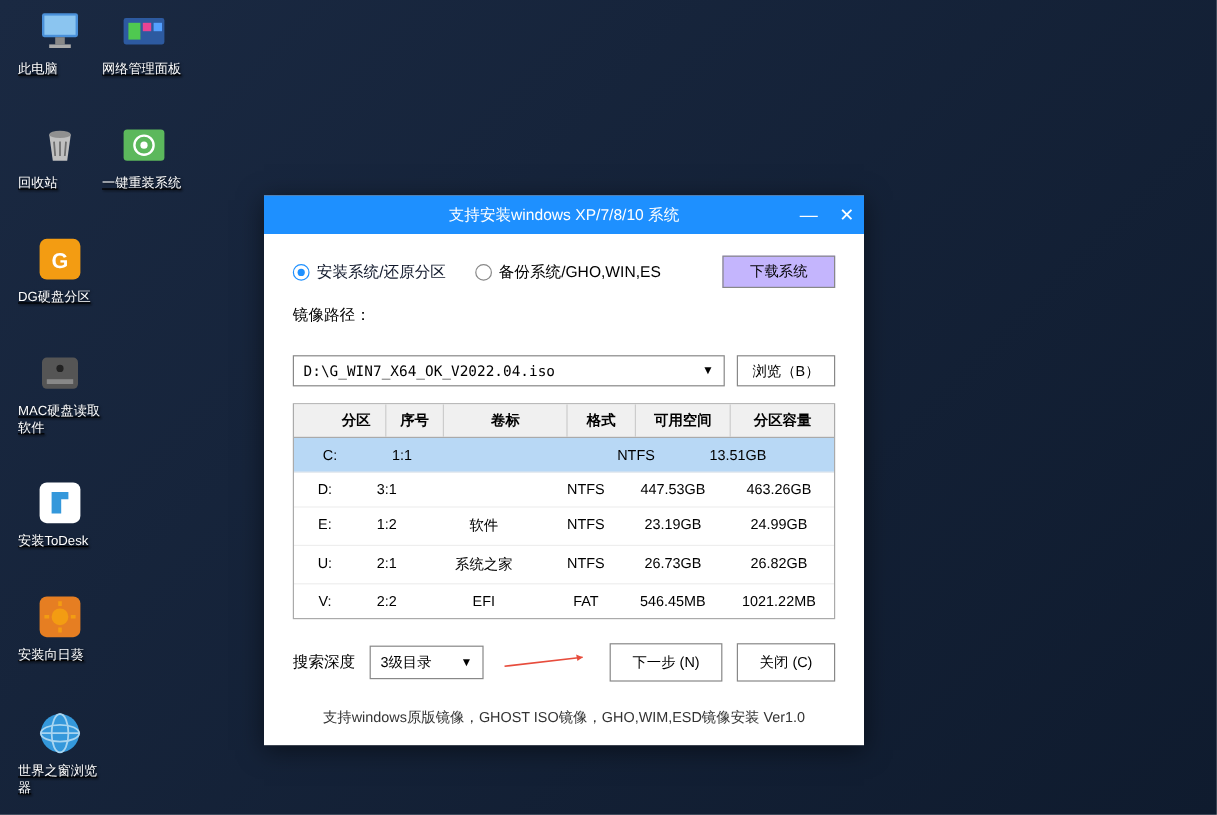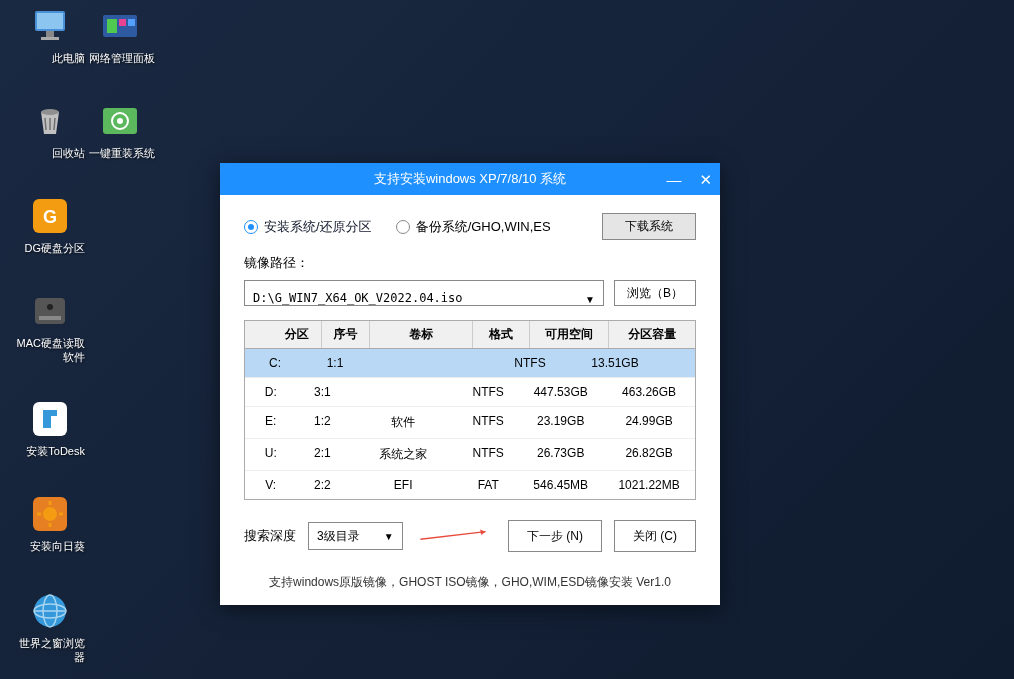--- a/index.html
+++ b/index.html
@@ -1,38 +1,38 @@
 <!DOCTYPE html>
 <html><head>
   <meta charset="utf-8">
   <style>
     * { margin: 0; padding: 0; box-sizing: border-box; font-family: "Microsoft YaHei", sans-serif; }
     body { width: 1014px; height: 679px; background: linear-gradient(135deg, #1a2942 0%, #0f1b2e 100%); position: relative; overflow: hidden; }
     
-    .desktop-icon { position: absolute; width: 70px; text-align: right; cursor: pointer; }
+    .desktop-icon { position: absolute; width: 70px; text-align: left; cursor: pointer; text-decoration: underline; }
     .desktop-icon .icon-img { width: 42px; height: 42px; margin: 0 auto 4px; display: flex; align-items: center; justify-content: center; }
     .desktop-icon .label { color: #fff; font-size: 11px; text-shadow: 1px 1px 2px rgba(0,0,0,0.8); line-height: 1.3; }
     
     .dialog { position: absolute; left: 220px; top: 163px; width: 500px; background: #fff; box-shadow: 0 4px 20px rgba(0,0,0,0.5); }
     .titlebar { background: #1e90ff; height: 32px; display: flex; align-items: center; justify-content: center; color: #fff; font-size: 13px; position: relative; }
     .titlebar-controls { position: absolute; right: 8px; display: flex; gap: 18px; }
     .titlebar-controls span { cursor: pointer; font-size: 15px; line-height: 1; }
     
     .content { padding: 18px 24px 12px; }
     .radio-row { display: flex; align-items: center; gap: 24px; margin-bottom: 14px; }
     .radio-item { display: flex; align-items: center; gap: 6px; font-size: 13px; cursor: pointer; }
     .radio-circle { width: 14px; height: 14px; border: 1px solid #888; border-radius: 50%; display: flex; align-items: center; justify-content: center; }
     .radio-circle.selected { border-color: #1e90ff; }
     .radio-circle.selected::after { content: ''; width: 6px; height: 6px; background: #1e90ff; border-radius: 50%; }
     .radio-item.selected { color: #0f172a; }
-    .download-btn { margin-left: auto; padding: 4px 22px; border: 1px solid #888; background: #e5e5e5; font-size: 12px; cursor: pointer; }
-    
-    .path-label { font-size: 13px; margin-bottom: 8px; }
+    .download-btn { margin-left: auto; padding: 4px 22px; border: 1px solid #888; background: #c4b5fd; font-size: 12px; cursor: pointer; }
+    
+    .path-label { font-size: 13px; margin-bottom: 24px; }
     .path-row { display: flex; gap: 10px; margin-bottom: 14px; }
-    .path-input { flex: 1; border: 1px solid #888; height: 26px; display: flex; align-items: flex-end; padding: 0 8px; font-size: 12px; position: relative; }
+    .path-input { flex: 1; border: 1px solid #888; height: 26px; display: flex; align-items: center; padding: 0 8px; font-size: 12px; position: relative; }
     .path-input .dropdown-arrow { position: absolute; right: 8px; font-size: 10px; }
     .browse-btn { padding: 0 12px; border: 1px solid #888; background: #fff; font-size: 12px; cursor: pointer; height: 26px; display: flex; align-items: center; }
     
     .table { border: 1px solid #aaa; }
     .table-header { display: flex; background: #f0f0f0; border-bottom: 1px solid #aaa; font-size: 12px; font-weight: bold; padding-left: 28px; }
     .table-header > div { padding: 5px 4px; text-align: center; border-right: 1px solid #ccc; }
     .table-header > div:last-child { border-right: none; }
     .table-row { display: flex; font-size: 12px; border-bottom: 1px solid #eee; }
     .table-row:last-child { border-bottom: none; }
     .table-row.selected { background: #b8d8f5; }

